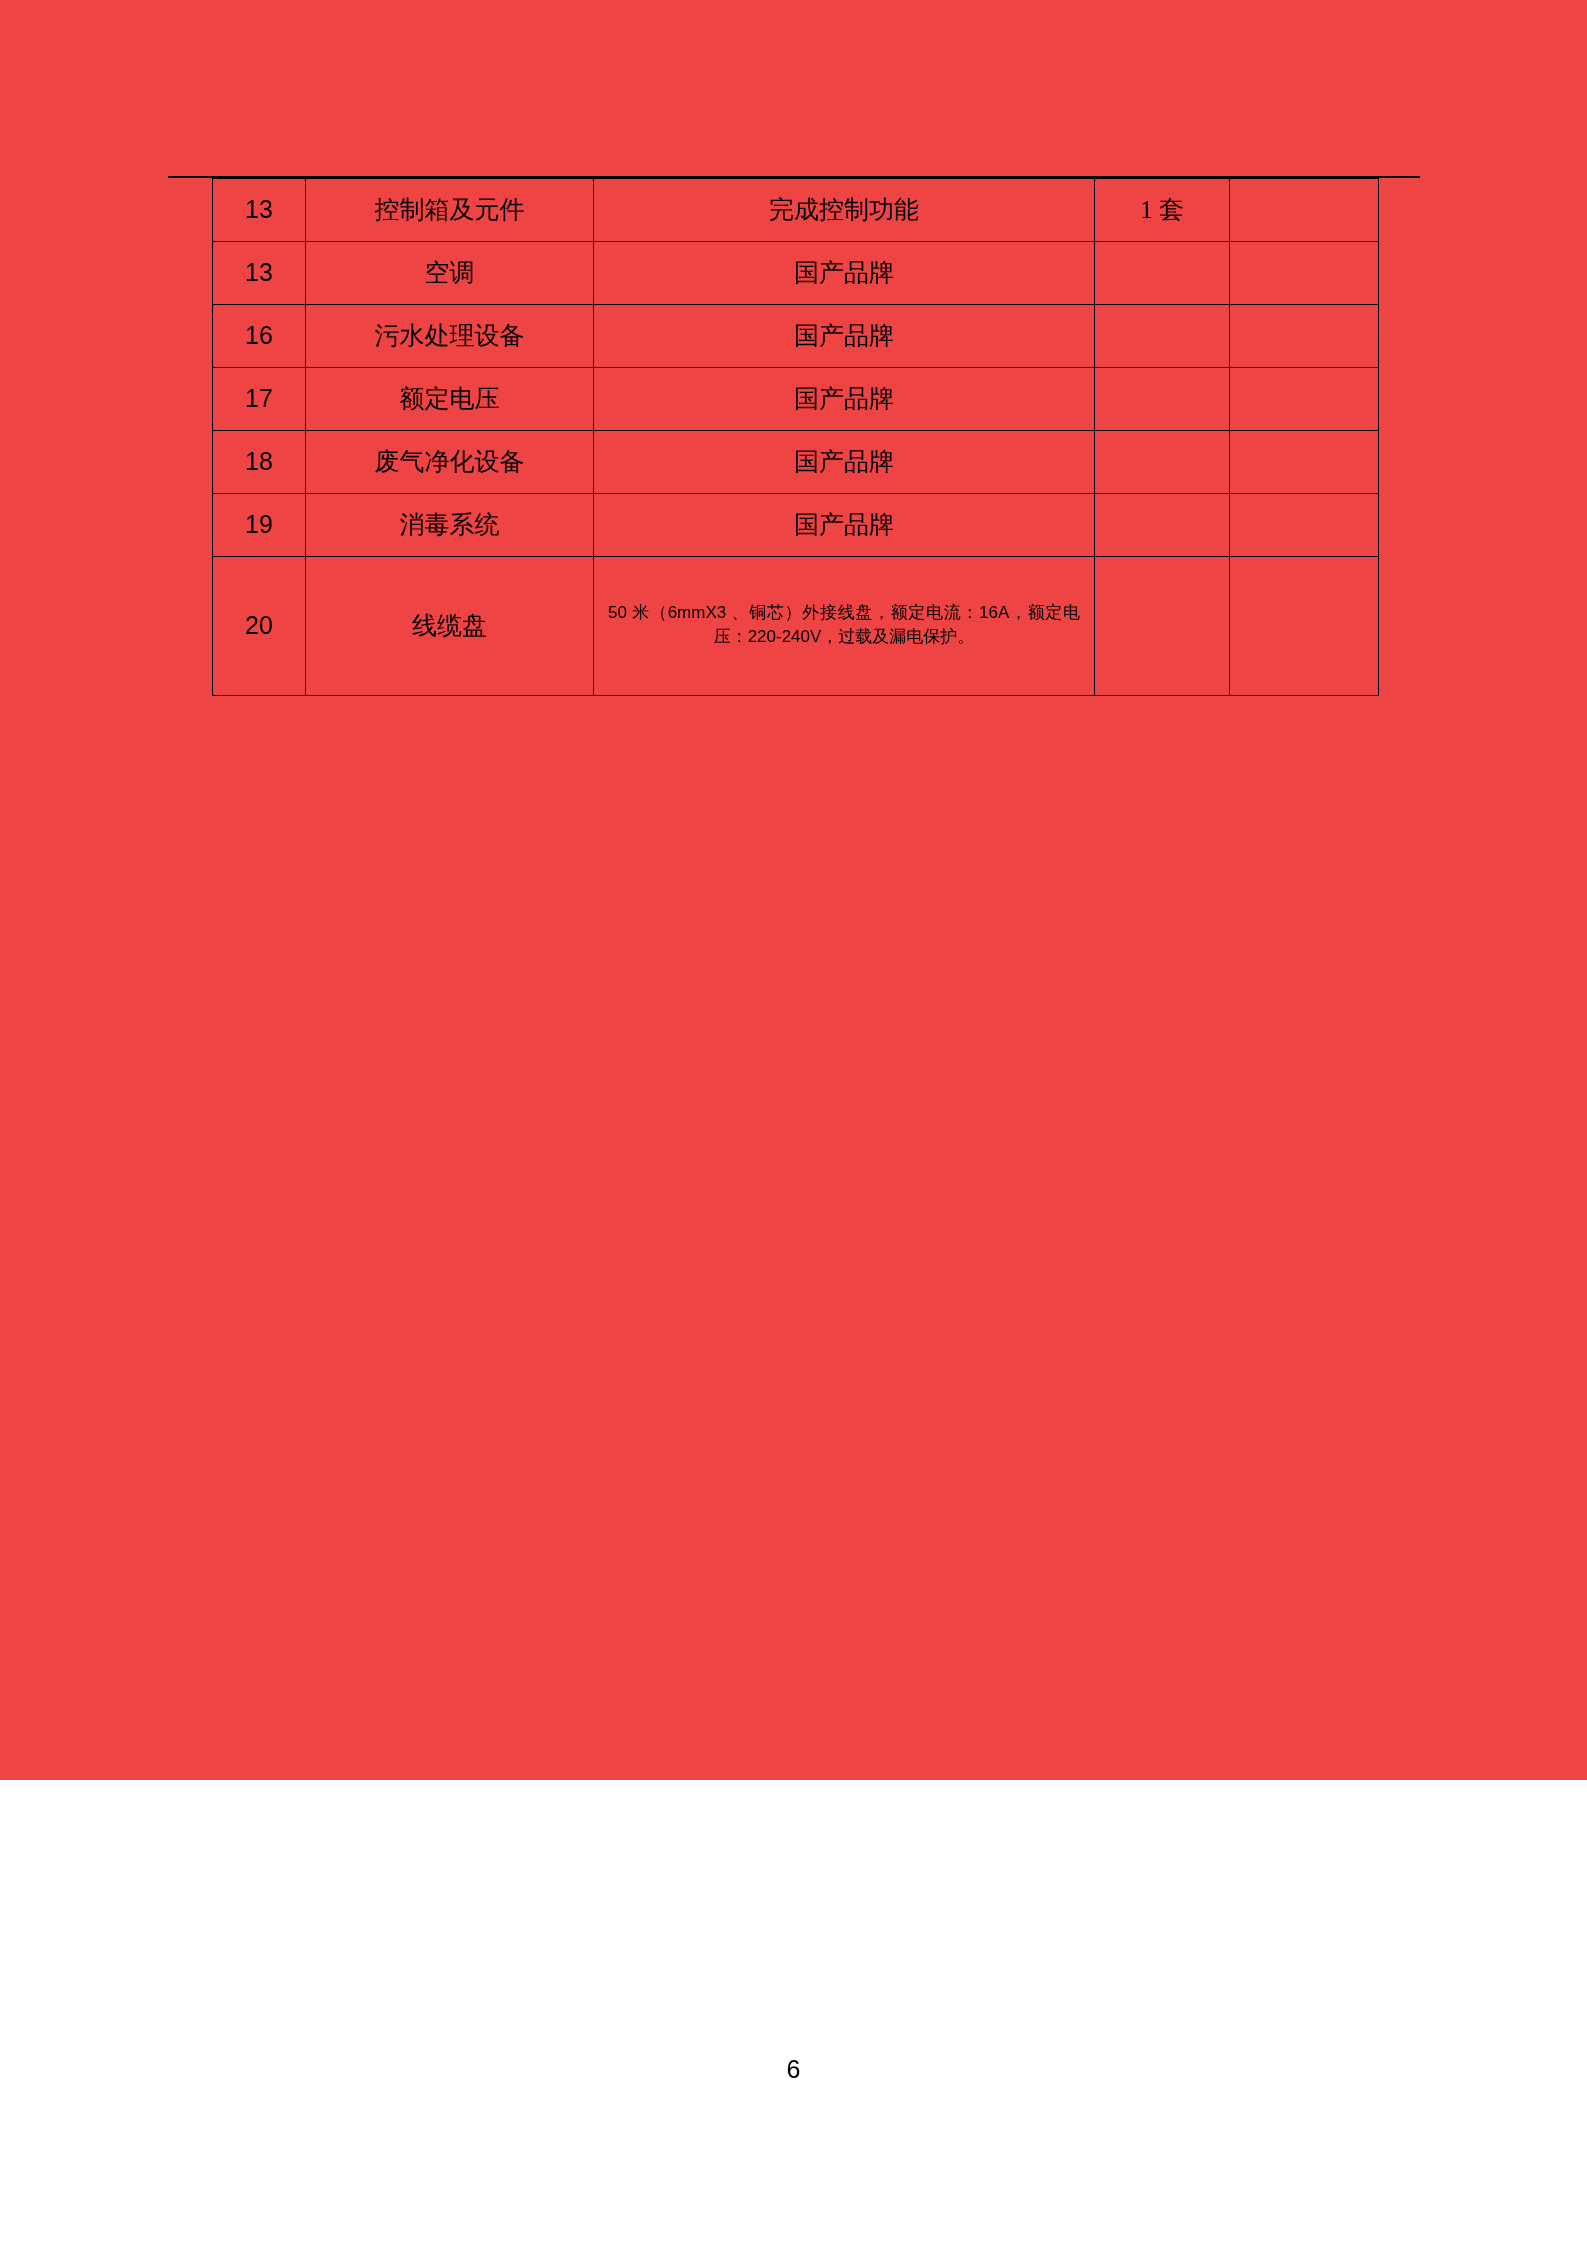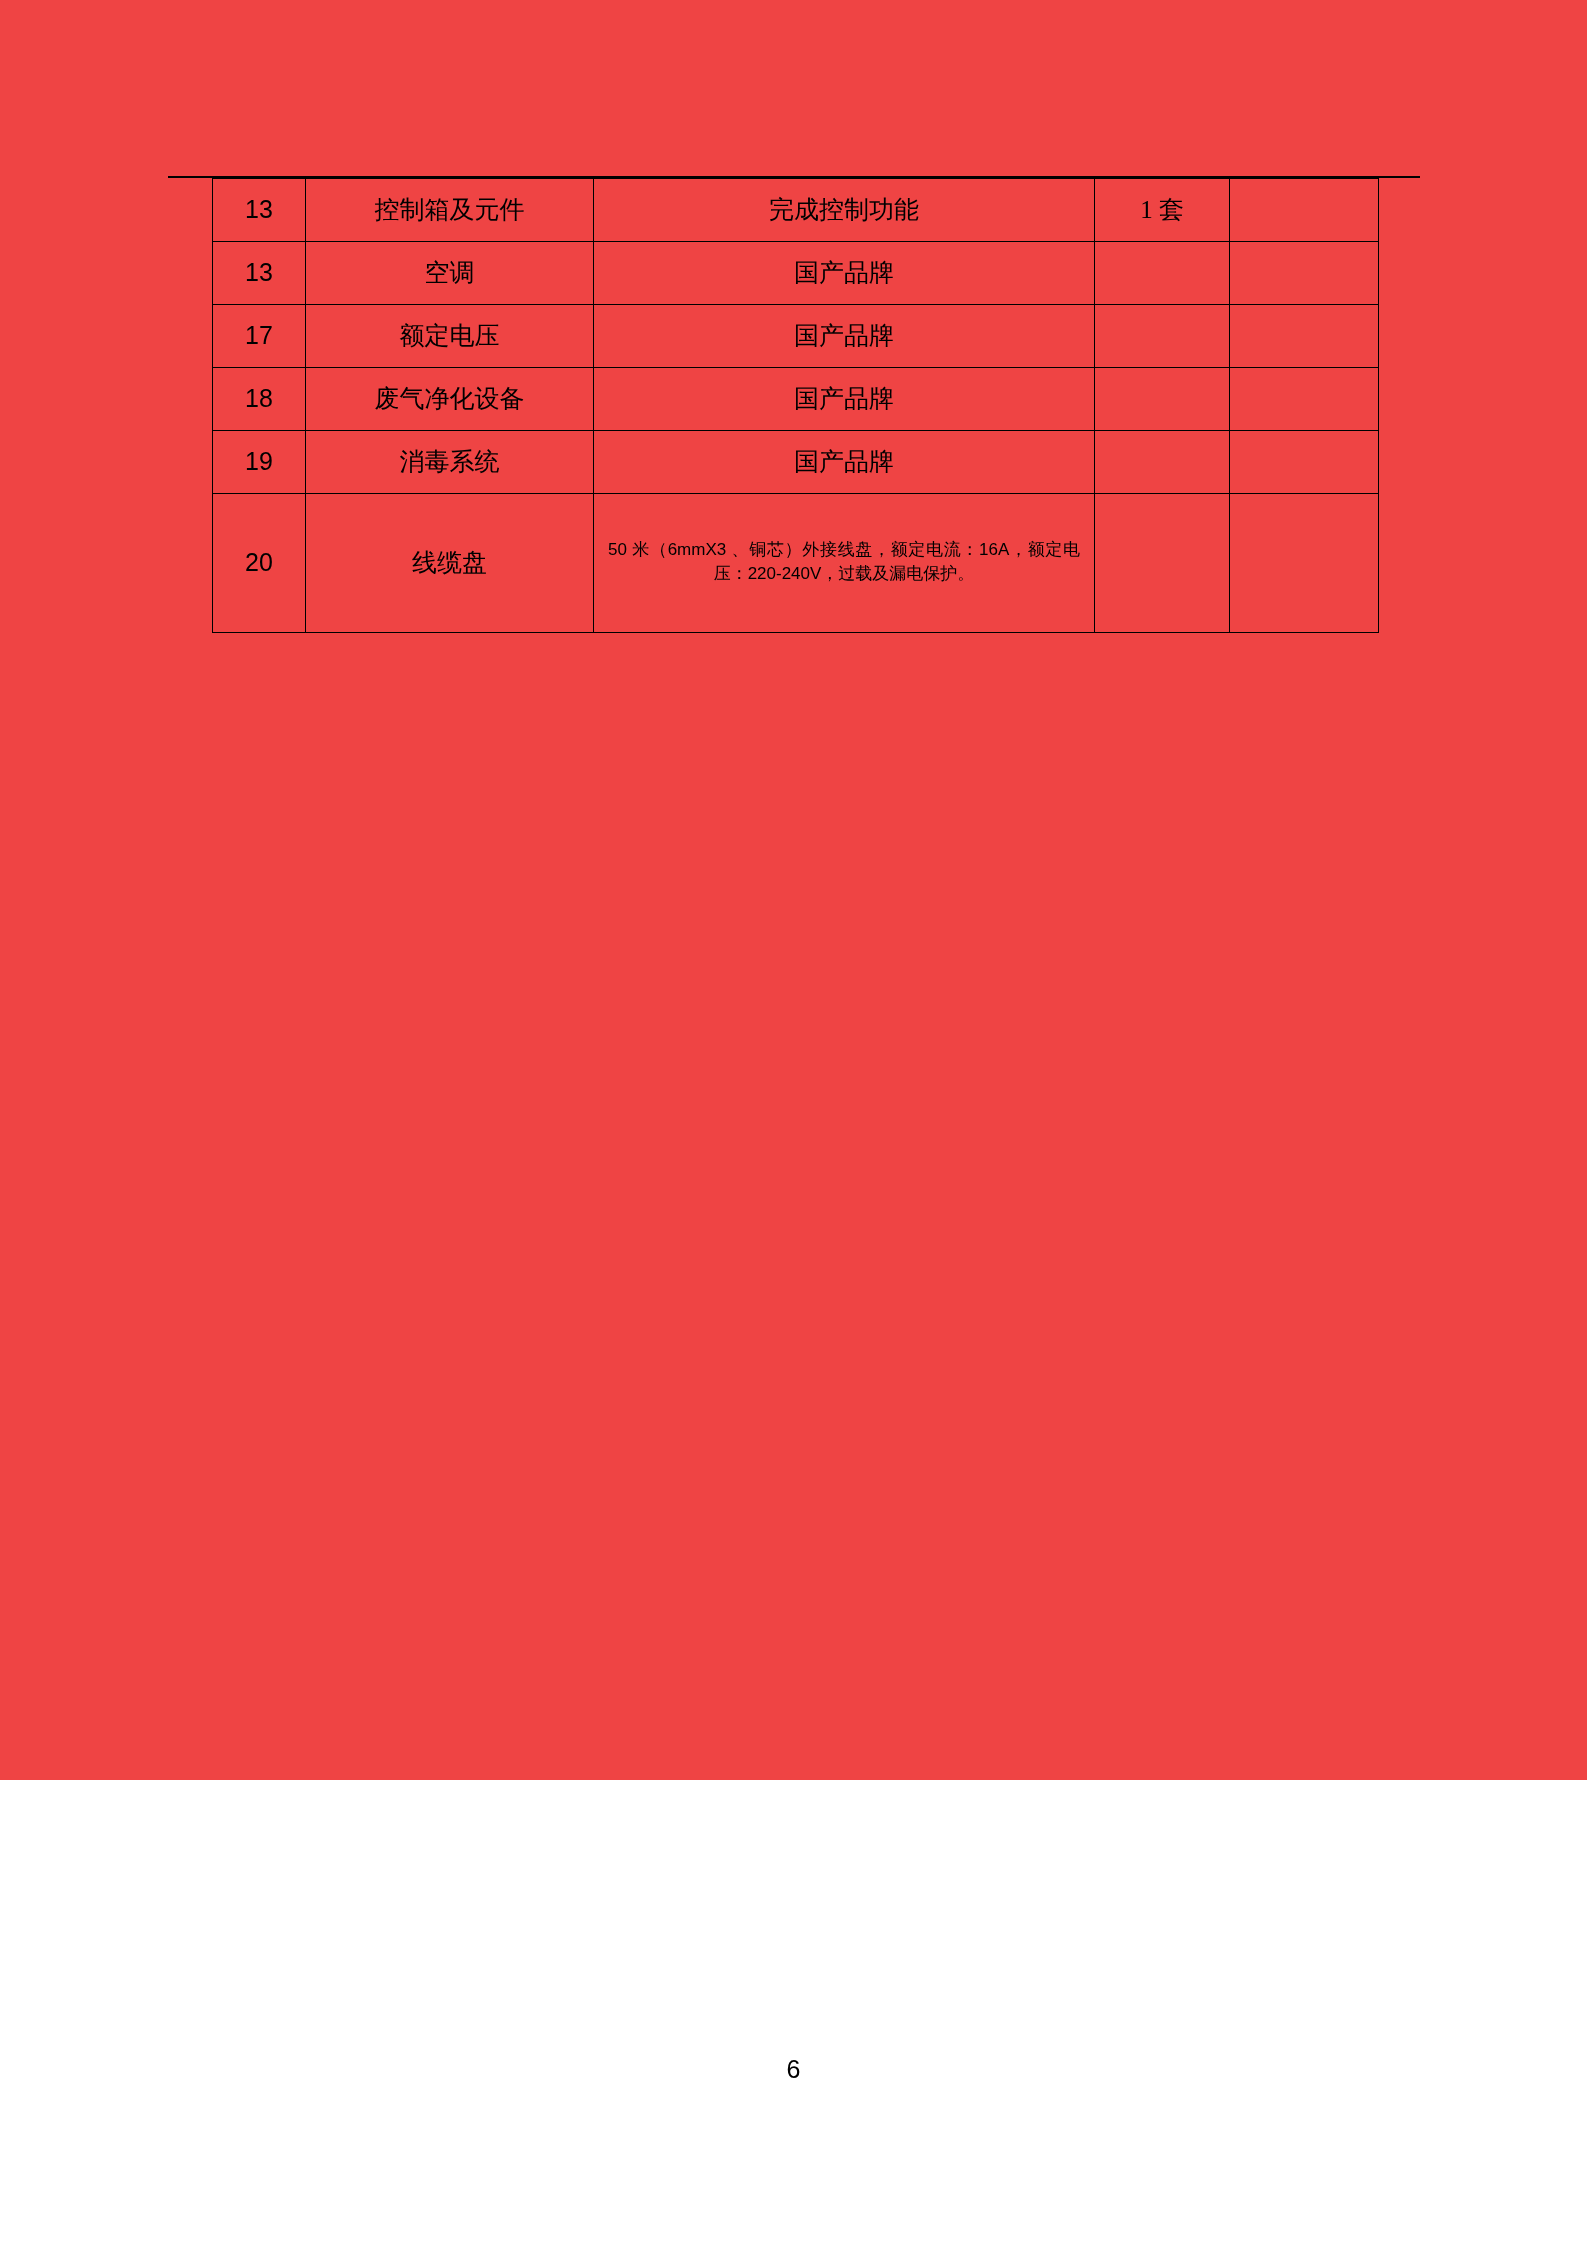--- a/index.html
+++ b/index.html
@@ -116,20 +116,27 @@
           <td class="c-remark"></td>
         </tr>
         <tr class="r-normal">
           <td class="c-no">13</td>
           <td class="c-name">空调</td>
           <td class="c-desc">国产品牌</td>
           <td class="c-qty"></td>
           <td class="c-remark"></td>
         </tr>
         <tr class="r-normal">
+          <td class="c-no">16</td>
+          <td class="c-name">污水处理设备</td>
+          <td class="c-desc">国产品牌</td>
+          <td class="c-qty"></td>
+          <td class="c-remark"></td>
+        </tr>
+        <tr class="r-normal">
           <td class="c-no">17</td>
           <td class="c-name">额定电压</td>
           <td class="c-desc">国产品牌</td>
           <td class="c-qty"></td>
           <td class="c-remark"></td>
         </tr>
         <tr class="r-normal">
           <td class="c-no">18</td>
           <td class="c-name">废气净化设备</td>
           <td class="c-desc">国产品牌</td>

